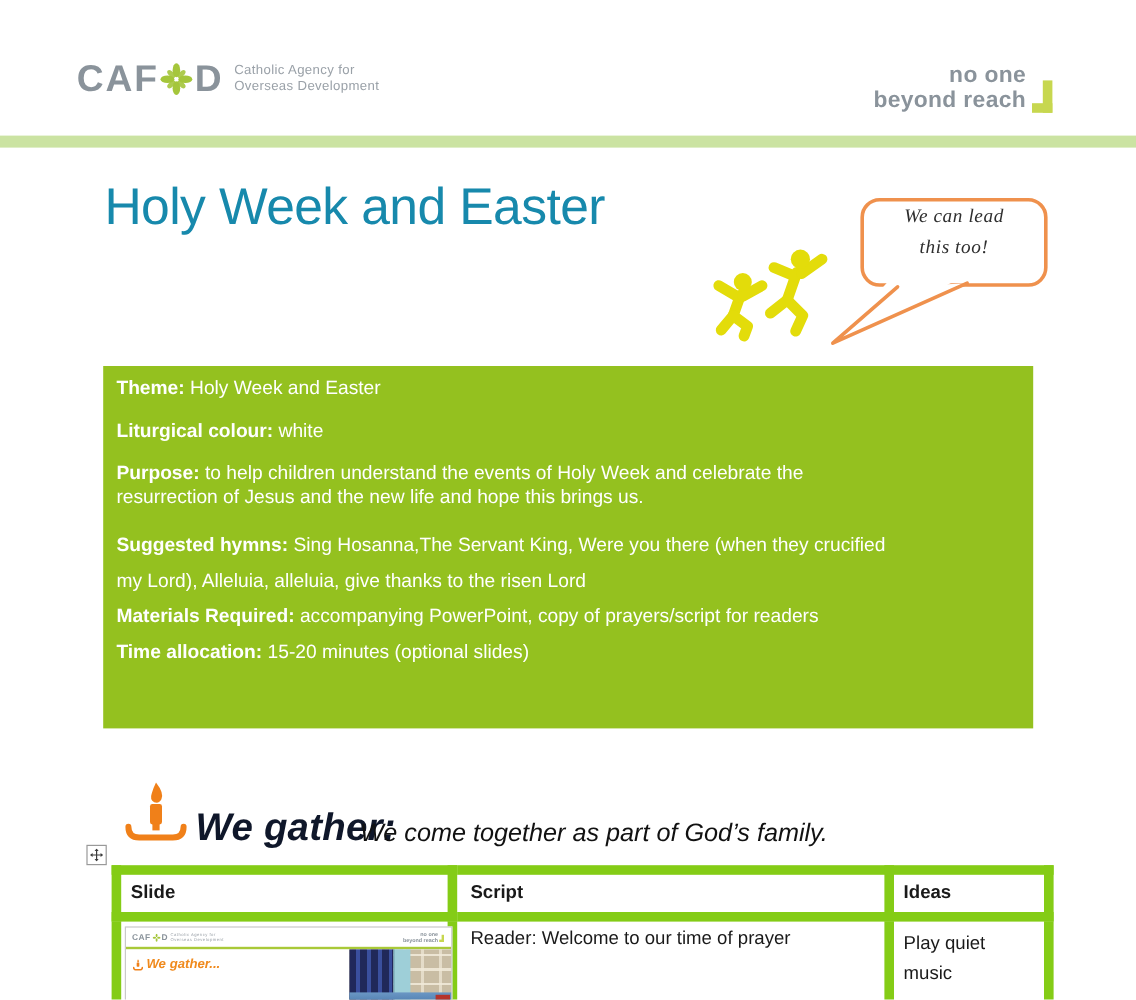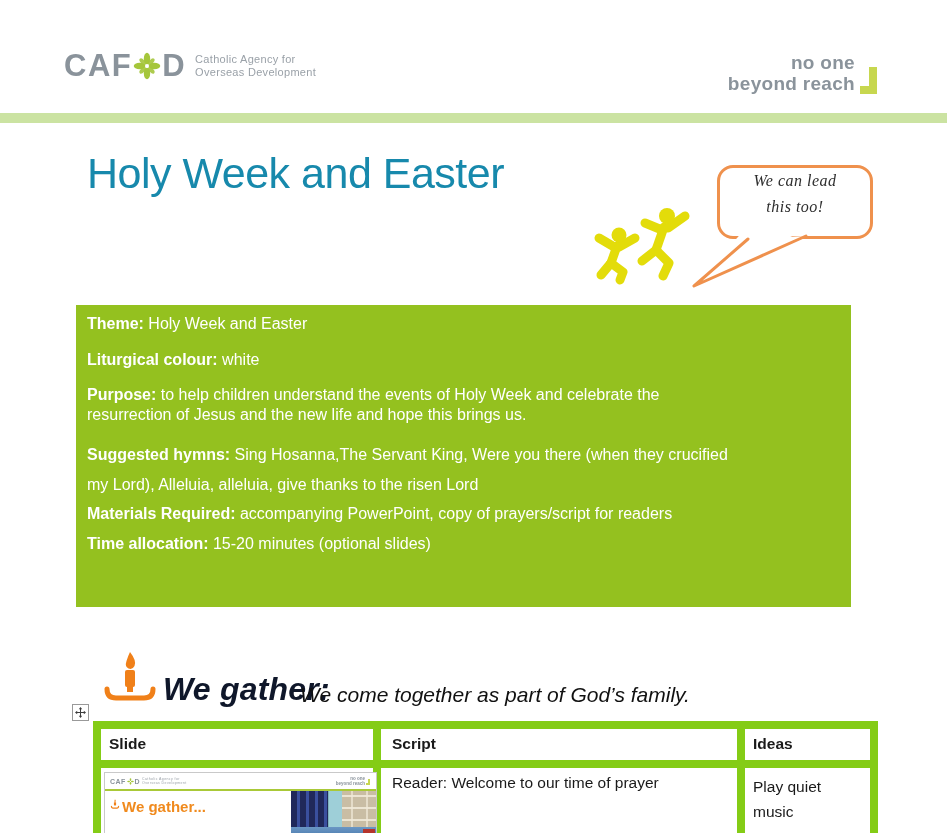--- a/index.html
+++ b/index.html
@@ -20,21 +20,21 @@
   .green-bar{left:0;top:113px;width:947px;height:10px;background:#cbe3a2;}
 
   
   .page-title{left:87px;top:149px;font-size:43px;color:#1789ac;letter-spacing:-.5px;}
   .speech-bubble{left:717px;top:165px;width:150px;height:68px;background:#fff;border:3px solid #ef914d;
     border-radius:16px;display:flex;flex-direction:column;justify-content:flex-start;align-items:center;
     font-family:cursive;font-style:italic;font-size:16px;color:#2e2e2e;line-height:26px;z-index:1;letter-spacing:.5px;}
   .overlay-svg{left:0;top:0;width:947px;height:833px;pointer-events:none;z-index:2;}
 
   
-  .info-box{left:76px;top:305px;width:775px;height:302px;box-sizing:border-box;background:#94c11f;color:#ffffff;
+  .info-box{left:86px;top:305px;width:775px;height:302px;box-sizing:border-box;background:#94c11f;color:#ffffff;
     padding:9px 0 0 11px;font-size:16px;}
   .info-inner{width:648px;}
   .info-box p{margin:0;line-height:19.5px;}
   .info-box .gap{margin-top:16px;}
   .info-box .tall p{line-height:29.5px;margin:0;}
   .info-box .tall{margin-top:16px;}
   .info-box b{font-weight:700;}
 
   
   .candle-icon{left:98px;top:651px;}
@@ -56,21 +56,21 @@
   .thumb{width:273px;height:170px;border:1px solid #c9c9c9;background:#fff;position:relative;box-sizing:border-box;overflow:hidden;}
   .thumb-topbar{height:16px;position:relative;}
   .thumb-cafod{position:absolute;left:5px;top:4px;display:flex;align-items:center;font-size:7px;font-weight:800;color:#8a939b;letter-spacing:.4px;}
   .thumb-cafod svg{margin:0 1px;}
   .thumb-cafod-tag{font-size:3.5px;line-height:4px;color:#9aa1a8;font-weight:400;margin-left:2px;}
   .thumb-noone{position:absolute;right:6px;top:3px;display:flex;}
   .thumb-noone-text{font-size:4.5px;line-height:5px;font-weight:800;color:#8a939b;text-align:right;}
   .thumb-corner{width:2px;height:4px;border-right:2px solid #c7d74f;border-bottom:2px solid #c7d74f;margin:3px 0 0 1px;}
   .thumb-greenline{height:2px;background:#a9c938;}
   .thumb-body{position:relative;height:150px;}
-  .thumb-wegather{position:absolute;left:17px;top:7px;font-size:15px;font-weight:700;color:#f08a1d;}
+  .thumb-wegather{position:absolute;left:17px;top:7px;font-size:11px;font-weight:700;font-style:italic;color:#f08a1d;}
   .thumb-title{position:absolute;left:22px;top:42px;font-size:15px;font-weight:700;color:#ef7d22;}
   .thumb-photo{position:absolute;left:186px;top:0;width:86px;height:100%;overflow:hidden;}
   .ph-wall{position:absolute;left:0;top:0;right:0;bottom:0;background:#c9bda4;
     background-image:repeating-linear-gradient(0deg,rgba(240,233,216,.9) 0 2px,transparent 2px 12px),
                      repeating-linear-gradient(90deg,rgba(240,233,216,.7) 0 2px,transparent 2px 15px);}
   .ph-window{position:absolute;left:0;top:0;width:37px;height:50px;
     background:repeating-linear-gradient(90deg,#20285a 0 6px,#3a4f9e 6px 9px);}
   .ph-post{position:absolute;left:37px;top:0;width:13px;height:100%;background:#9ecfd8;border-left:1px solid #7fb3bd;}
   .ph-beam{position:absolute;left:0;top:36px;width:100%;height:14px;background:linear-gradient(#6b97c4,#3f6fa5);}
   .ph-beam-red{position:absolute;right:2px;top:38px;width:12px;height:10px;background:#b5342c;}

